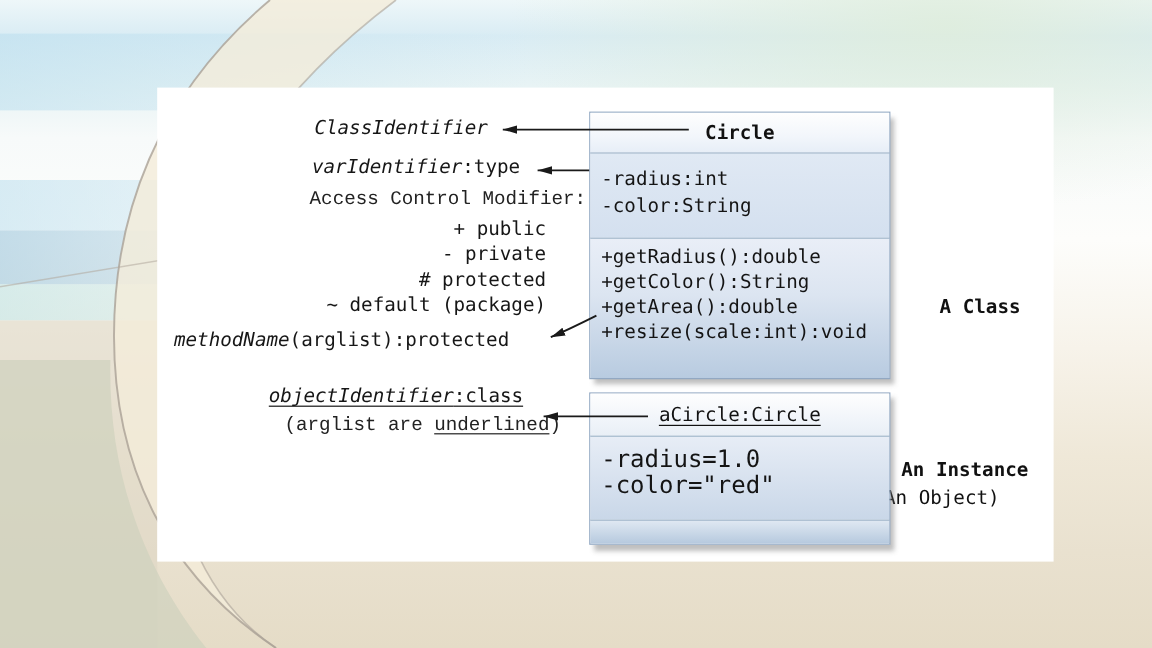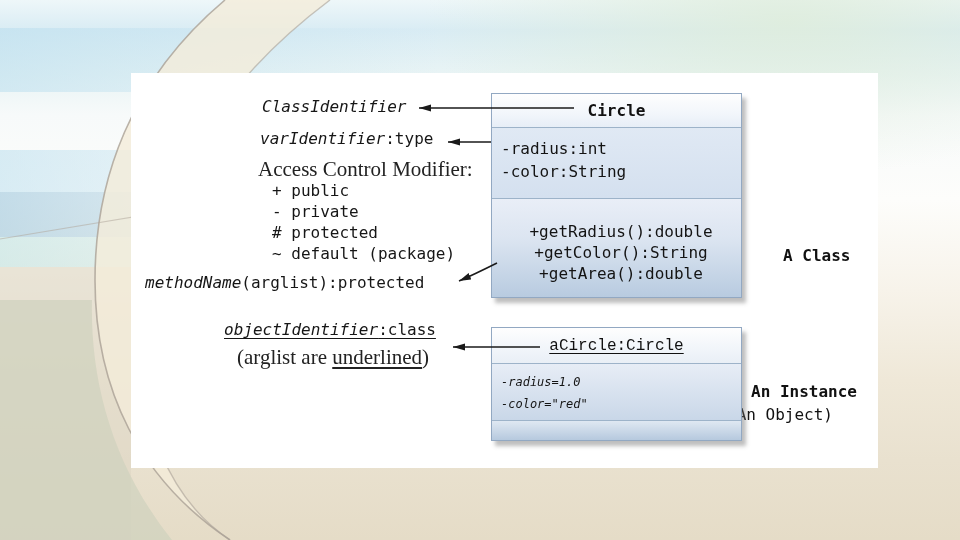--- a/index.html
+++ b/index.html
@@ -11,23 +11,23 @@
       linear-gradient(180deg,#eef7f9 0px,#d9ecf4 30px,#e9f4f5 75px,#f7fafa 115px,
         #fdfdfb 200px,#f7f3ea 290px,#efe8d8 380px,#e9e1cf 460px,#e5dcc7 540px);
   }
   svg{display:block;}
   .bg-decor{position:absolute;left:0;top:0;z-index:0;}
   
   .panel{
     position:absolute;left:131px;top:73px;width:747px;height:395px;
     background:#ffffff;z-index:1;
   }
-  .abs{position:absolute;white-space:nowrap;}
+  .abs{position:absolute;white-space:nowrap;text-align:right;}
   .mono{font-family:"DejaVu Sans Mono",monospace;font-size:16px;color:#161616;}
-  .sans{font-family:Liberation Serif, serif;font-size:21px;color:#222;}
+  .sans{font-family:Liberation Mono, monospace;font-size:16px;color:#222;}
   .it{font-style:italic;}
   .ul{text-decoration:underline;text-underline-offset:3px;}
   .mods div{line-height:21px;}
   
   .uml-box{
     position:absolute;width:249px;border:1px solid #92a8c2;
     box-shadow:4px 5px 4px rgba(110,110,110,0.45);
     z-index:2;
   }
   .sec{border-top:1px solid #9db3c9;box-sizing:border-box;}
@@ -35,33 +35,31 @@
   .sec-title{
     height:33px;display:flex;align-items:center;justify-content:center;
     background:linear-gradient(180deg,#fefefe 0%,#f2f6fb 60%,#e7eef7 100%);
     font-weight:bold;font-size:16px;color:#111;
   }
   .sec-attrs{
     height:71px;padding:9px 0 0 9px;line-height:23px;font-size:16px;color:#141414;
     background:linear-gradient(180deg,#e0e9f4 0%,#d4e0ef 100%);
   }
   .sec-methods{
-    height:99px;padding:22px 0 0 9px;line-height:21px;font-size:16px;color:#141414;
+    height:117px;padding:4px 0 0 9px;line-height:21px;font-size:16px;color:#141414;
     background:linear-gradient(180deg,#e9eef7 0%,#dce5f1 40%,#b8cbe0 100%);
-    text-align:center;
   }
   .sec-inst-title{
     height:35px;display:flex;align-items:center;justify-content:center;
     background:linear-gradient(180deg,#fefefe 0%,#f1f5fa 60%,#e9eff6 100%);
-    font-size:16px;color:#111;font-family:Liberation Mono, monospace;
+    font-size:16px;color:#111;
   }
   .sec-inst-attrs{
-    height:57px;padding:7px 0 0 9px;line-height:22px;font-size:12px;color:#141414;
+    height:70px;padding:7px 0 0 9px;line-height:22px;font-size:20px;color:#141414;
     background:linear-gradient(180deg,#e7edf6 0%,#c9d7e8 100%);
-    font-style:italic;
   }
   .sec-empty{
     height:20px;
     background:linear-gradient(180deg,#dfe8f2 0%,#b6c9de 100%);
   }
   .caption{font-weight:bold;font-size:16px;color:#111;}
   .caption2{font-size:16px;color:#111;}
   .arrows{position:absolute;left:0;top:0;z-index:5;pointer-events:none;}
 </style>
 </head>
@@ -123,20 +121,21 @@
   <div class="uml-box mono" style="left:360px;top:20px;">
     <div class="sec sec-title">Circle</div>
     <div class="sec sec-attrs">
       <div>-radius:int</div>
       <div>-color:String</div>
     </div>
     <div class="sec sec-methods">
       <div>+getRadius():double</div>
       <div>+getColor():String</div>
       <div>+getArea():double</div>
+      <div>+resize(scale:int):void</div>
     </div>
   </div>
 
   <div class="abs mono caption" style="left:620px;top:173px;margin-left:32px;">A Class</div>
 
   <div class="uml-box mono" style="left:360px;top:254px;">
     <div class="sec sec-inst-title">
         <span class="ul">aCircle:Circle</span>
       </div>
     <div class="sec sec-inst-attrs">

